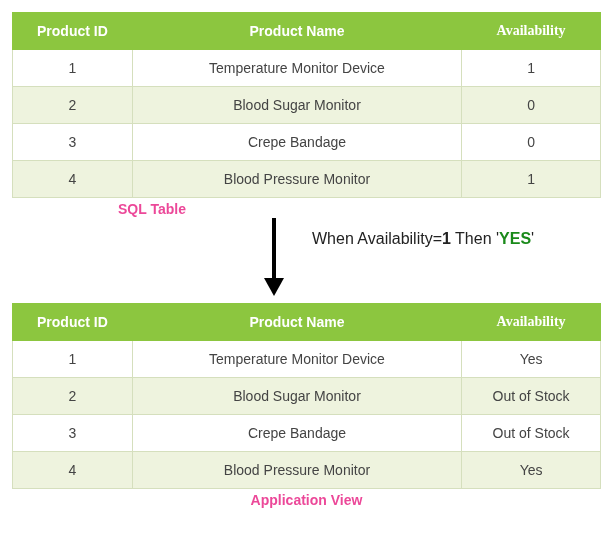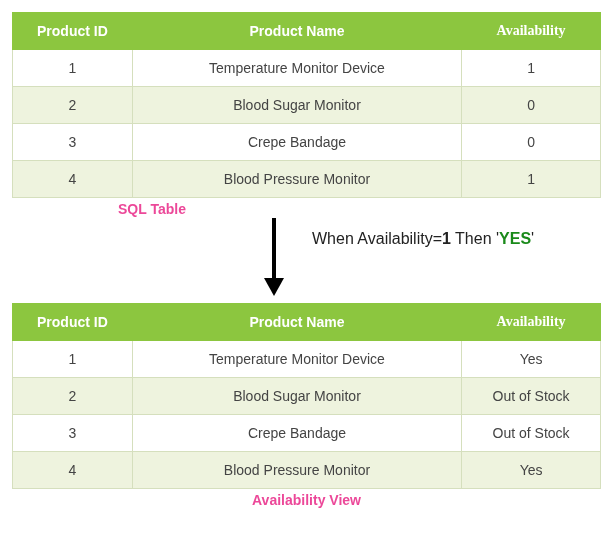--- a/index.html
+++ b/index.html
@@ -168,13 +168,13 @@
       <td>Out of Stock</td>
     </tr>
     <tr class="alt">
       <td>4</td>
       <td>Blood Pressure Monitor</td>
       <td>Yes</td>
     </tr>
   </tbody>
 </table>
 
-<div class="caption" style="width:589px">Availability View</div>
+<div class="caption" style="width:589px">Application View</div>
 
 </body></html>

